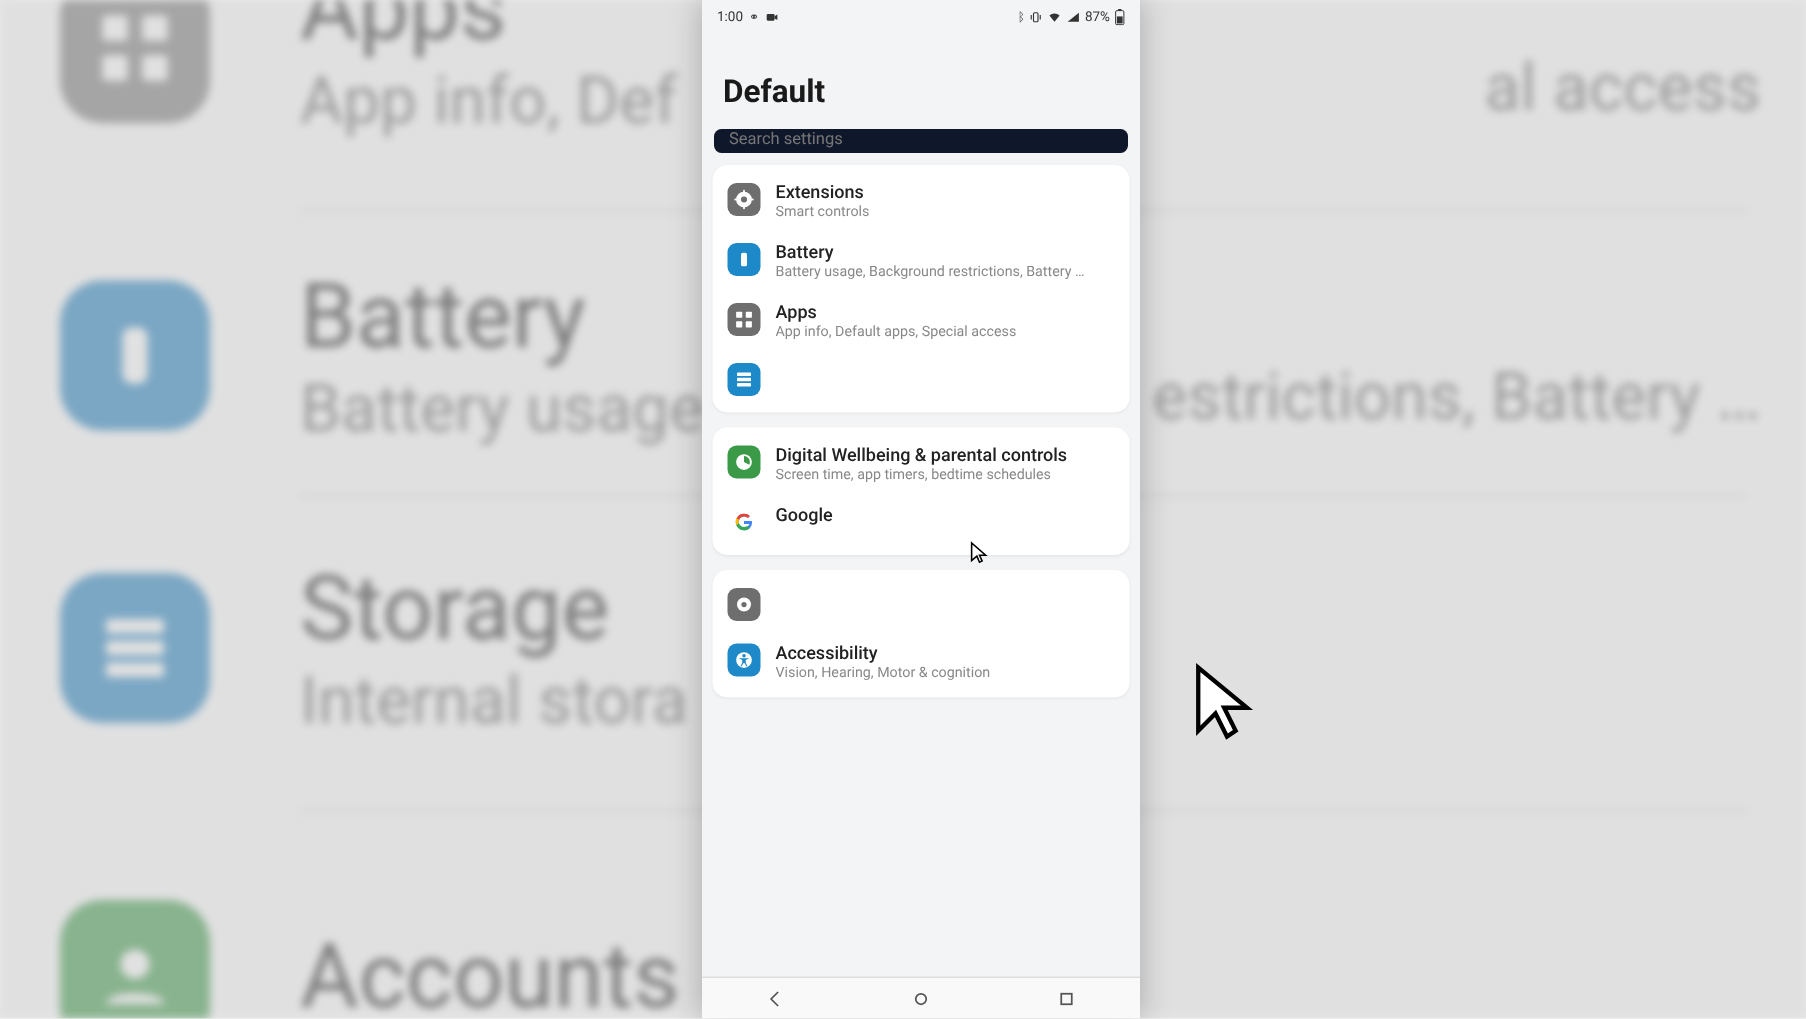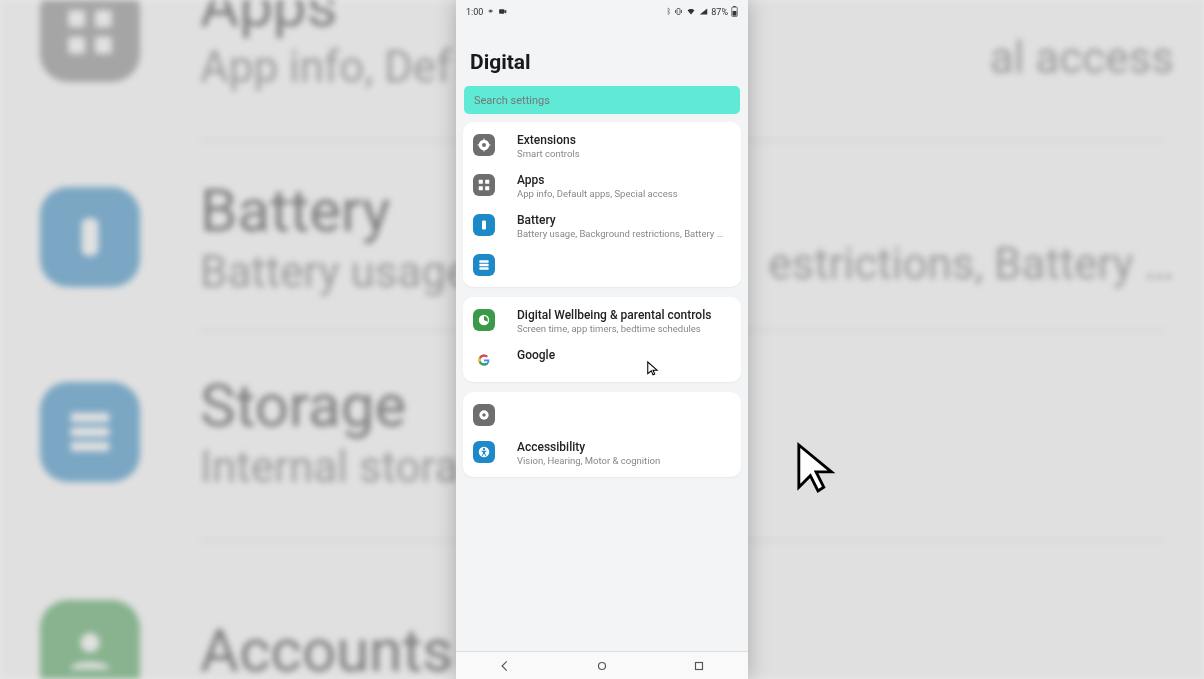--- a/index.html
+++ b/index.html
@@ -46,21 +46,21 @@
     left: 200px; right: 40px;
     height:1px; background:#bbb;
   }
   .bg-cursor {
     position:absolute;
     top: 440px; left: 795px;
   }
   
   .phone {
     position: absolute;
-    left: 456px;
+    left: 468px;
     top: 0;
     width: 292px;
     height: 679px;
     background: #f3f4f6;
     box-shadow: 0 0 20px rgba(0,0,0,0.25);
     overflow: hidden;
   }
   .status-bar {
     height: 20px;
     padding: 3px 10px 0 10px;
@@ -72,27 +72,27 @@
   .status-right { display:flex; gap:3px; align-items:center; }
   .page-title {
     font-size: 21px;
     font-weight: 700;
     color: #1a1a1a;
     padding: 30px 14px 12px 14px;
     background:#f3f4f6;
   }
   .search-box {
     margin: 0 8px 8px 8px;
-    height: 28px;
-    background: #5eead4;
+    height: 16px;
+    background: #0f172a;
     border-radius: 5px;
     font-size: 11px;
     color: #777;
     padding-left: 10px;
-    display:flex; align-items:center;
+    display:flex; align-items:flex-start;
   }
   .content {
     padding: 0 7px;
   }
   .card {
     background: #ffffff;
     border-radius: 10px;
     margin-bottom: 10px;
     padding: 4px 0;
     box-shadow: 0 1px 2px rgba(0,0,0,0.05);
@@ -104,21 +104,21 @@
     gap: 10px;
     cursor: pointer;
   }
   .row .icon {
     width: 22px; height: 22px;
     border-radius: 6px;
     flex-shrink:0;
     display:flex; align-items:center; justify-content:center;
     margin-top:1px;
   }
-  .row .txt { flex:1; min-width:0;margin-left:12px; }
+  .row .txt { flex:1; min-width:0; }
   .row .title { font-size: 12px; color:#222; font-weight:500; }
   .row .sub { font-size: 9.5px; color:#888; margin-top:1px; white-space:nowrap; overflow:hidden; text-overflow:ellipsis;}
   .nav-bar {
     position:absolute;
     bottom:0; left:0; right:0;
     height: 28px;
     background:#f9f9f9;
     border-top:1px solid #ddd;
     display:flex; justify-content:space-around; align-items:center;
   }
@@ -248,21 +248,21 @@
         <span>
           <svg width="7" height="11" viewBox="0 0 12 20">
               <rect x="1" y="2" width="10" height="17" rx="1.5" fill="none" stroke="#333" stroke-width="1.2"></rect>
               <rect x="4" y="0" width="4" height="2" fill="#333"></rect>
               <rect x="2.5" y="9" width="7" height="8.5" fill="#333"></rect>
             </svg>
         </span>
       </div>
     </div>
 
-    <div class="page-title">Digital</div>
+    <div class="page-title">Default</div>
 
     <div class="search-box">
       <span>Search settings</span>
     </div>
 
     <div class="content">
 
       <div class="card">
         <div class="row">
           <div class="icon" style="background:#6e6e6e;">
@@ -274,42 +274,42 @@
                 <rect x="1" y="11" width="4" height="2" fill="#fff"></rect>
                 <rect x="19" y="11" width="4" height="2" fill="#fff"></rect>
               </svg>
           </div>
           <div class="txt">
             <div class="title">Extensions</div>
             <div class="sub">Smart controls</div>
           </div>
         </div>
         <div class="row">
+          <div class="icon" style="background:#1e89c9;">
+            <svg viewBox="0 0 24 24" width="12" height="14">
+                <rect x="8" y="3" width="8" height="18" rx="2.5" fill="#fff"></rect>
+              </svg>
+          </div>
+          <div class="txt">
+            <div class="title">Battery</div>
+            <div class="sub">Battery usage, Background restrictions, Battery …</div>
+          </div>
+        </div>
+        <div class="row">
           <div class="icon" style="background:#6e6e6e;">
             <svg viewBox="0 0 24 24" width="14" height="14">
                 <rect x="3" y="3" width="7" height="7" rx="1" fill="#fff"></rect>
                 <rect x="14" y="3" width="7" height="7" rx="1" fill="#fff"></rect>
                 <rect x="3" y="14" width="7" height="7" rx="1" fill="#fff"></rect>
                 <rect x="14" y="14" width="7" height="7" rx="1" fill="#fff"></rect>
               </svg>
           </div>
           <div class="txt">
             <div class="title">Apps</div>
             <div class="sub">App info, Default apps, Special access</div>
-          </div>
-        </div>
-        <div class="row">
-          <div class="icon" style="background:#1e89c9;">
-            <svg viewBox="0 0 24 24" width="12" height="14">
-                <rect x="8" y="3" width="8" height="18" rx="2.5" fill="#fff"></rect>
-              </svg>
-          </div>
-          <div class="txt">
-            <div class="title">Battery</div>
-            <div class="sub">Battery usage, Background restrictions, Battery …</div>
           </div>
         </div>
         <div class="row">
           <div class="icon" style="background:#1e89c9;">
             <svg viewBox="0 0 24 24" width="14" height="14">
                 <rect x="4" y="4" width="16" height="4" rx="1" fill="#fff"></rect>
                 <rect x="4" y="10" width="16" height="4" rx="1" fill="#fff"></rect>
                 <rect x="4" y="16" width="16" height="4" rx="1" fill="#fff"></rect>
               </svg>
           </div>

